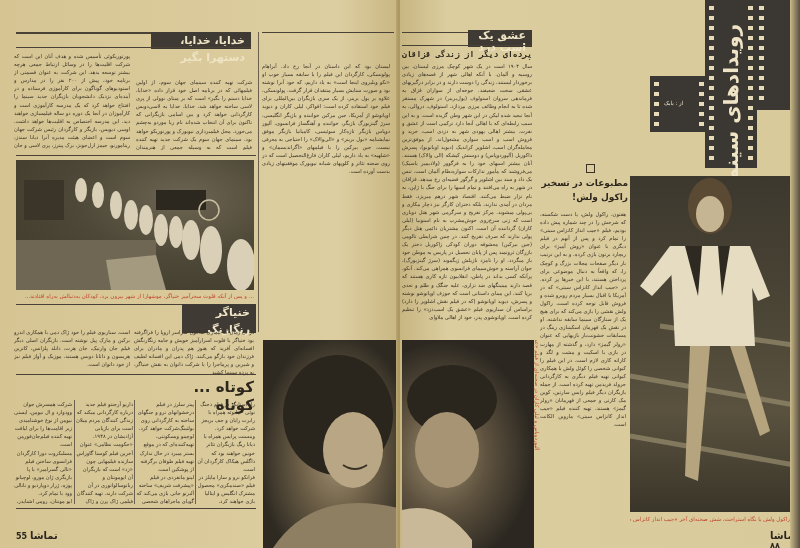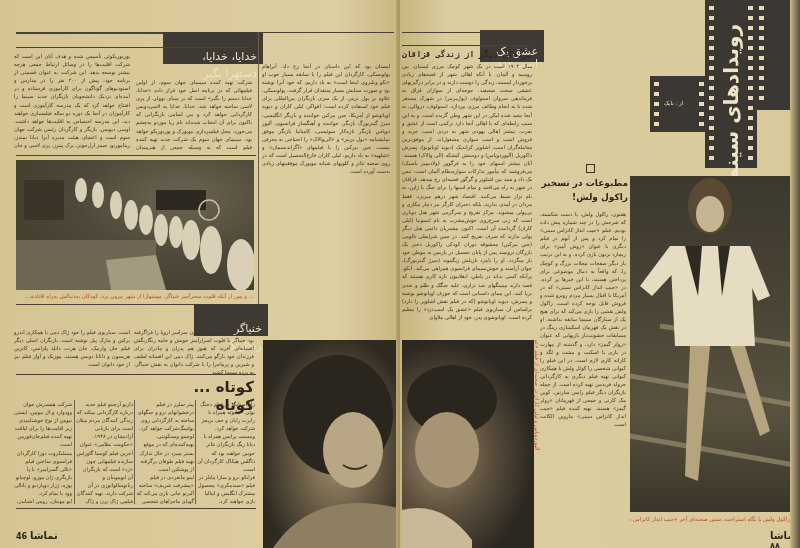--- a/index.html
+++ b/index.html
@@ -5,21 +5,21 @@
   html,body{margin:0;padding:0;}
   body{width:800px;height:548px;overflow:hidden;background:#3a3528;font-family:"DejaVu Sans",sans-serif;position:relative;}
   .spread{position:absolute;left:0;top:0;width:800px;height:548px;background:#d9c99a;}
   .page{position:absolute;top:0;height:548px;background:#dccd9f;}
   .page.left{left:0;width:398px;background:linear-gradient(90deg,#d6c593 0%,#ddcea1 85%,#c9b783 100%);}
   .page.right{left:400px;width:400px;background:linear-gradient(90deg,#c8b682 0%,#dccd9f 12%,#d9ca9b 100%);}
   .gutter{position:absolute;left:396px;top:0;width:6px;height:548px;background:linear-gradient(90deg,#b9a673,#a8955f,#b9a673);}
   .edge{position:absolute;right:0;top:0;width:10px;height:548px;background:linear-gradient(90deg,#cbbb8a,#5a5040);}
   .rule{position:absolute;height:2px;background:#4a4236;}
   .vrule{position:absolute;width:1px;background:#6b604c;}
-  .headbar{position:absolute;background:#3f3a33;color:#efe5c6;font-weight:normal;font-size:11px;direction:rtl;text-align:right;padding:16px 6px;line-height:20px;box-sizing:border-box;margin-left:12px;}
+  .headbar{position:absolute;background:#3f3a33;color:#efe5c6;font-weight:bold;font-size:11px;direction:rtl;text-align:right;padding:0 6px;line-height:20px;box-sizing:border-box;}
   .sub{position:absolute;font-size:8px;font-weight:bold;color:#2d271d;direction:rtl;text-align:right;line-height:11px;}
   .txt{position:absolute;font-size:5.2px;line-height:8.1px;color:#3a3226;direction:rtl;text-align:justify;overflow:hidden;}
   .caption{position:absolute;font-size:5.5px;color:#c0452b;direction:rtl;text-align:right;white-space:nowrap;overflow:hidden;}
   .photo{position:absolute;overflow:hidden;}
   .pageno{position:absolute;font-size:8px;font-weight:bold;color:#2b2620;}
   .film{position:absolute;background:#3b3732;}
   .holes{position:absolute;width:5px;top:6px;bottom:6px;background-image:repeating-linear-gradient(180deg,#e8dcb8 0 4px,transparent 4px 10px);}
   .filmtitle{position:absolute;color:#efe5c6;font-weight:bold;font-size:20px;writing-mode:vertical-rl;transform:rotate(180deg);white-space:nowrap;}
   .shortlist{position:absolute;font-size:5.2px;line-height:8.1px;color:#3a3226;direction:rtl;text-align:right;}
   .box{position:absolute;width:7px;height:7px;border:1px solid #3a3226;}
@@ -96,21 +96,21 @@
     </div>
     <div class="vrule" style="left:74px;top:400px;height:104px;"></div>
     <div class="shortlist" style="left:14px;top:400px;width:58px;height:104px;overflow:hidden;">
       <div>شرکت همسرش جوان وودوارد و ال نیومن، ایستی نیومن از نوع خوشنامیدی زیر اقامت‌ها را برای لیاقت تهیه کننده فیلم‌جان‌فورمن است.</div>
       <div>مسلبکروت دورا کارگردان فرانسوی ساختن فیلم «تالی گسرامبر» با پا بازیگری ژان مورو، لوچیانو پوزه، ژرار دوپاردیو و ناتالی وود با تمام کرد.</div>
       <div>ایو مونتان، رومی اشنایدر، سامی فری و اوزلو اوسیلیس در فیلم «سزار و روزالی» ساخته کلود سوته شرکت دارند.</div>
     </div>
 
     <div class="rule" style="left:16px;top:508px;width:240px;height:1px;"></div>
     <div class="pageno" style="left:16px;top:530px;">
-      <span>46</span>
+      <span>55</span>
       <span style="font-size:10px;">تماشا</span>
     </div>
 
     <div class="photo" style="left:263px;top:340px;width:135px;height:208px;background:radial-gradient(ellipse at 55% 55%,#a69474 0%,#6e6048 35%,#2e2a22 75%);">
       <svg width="135" height="208" viewBox="0 0 135 208">
         <ellipse cx="75" cy="75" rx="55" ry="60" fill="#2a251d"></ellipse>
         <ellipse cx="90" cy="110" rx="30" ry="38" fill="#b9a684"></ellipse>
         <path d="M80 125 q12 8 24 0" stroke="#3a3226" stroke-width="2" fill="none"></path>
         <path d="M10 208 q40 -60 125 -40 l0 40 z" fill="#8e7f62"></path>
       </svg>

